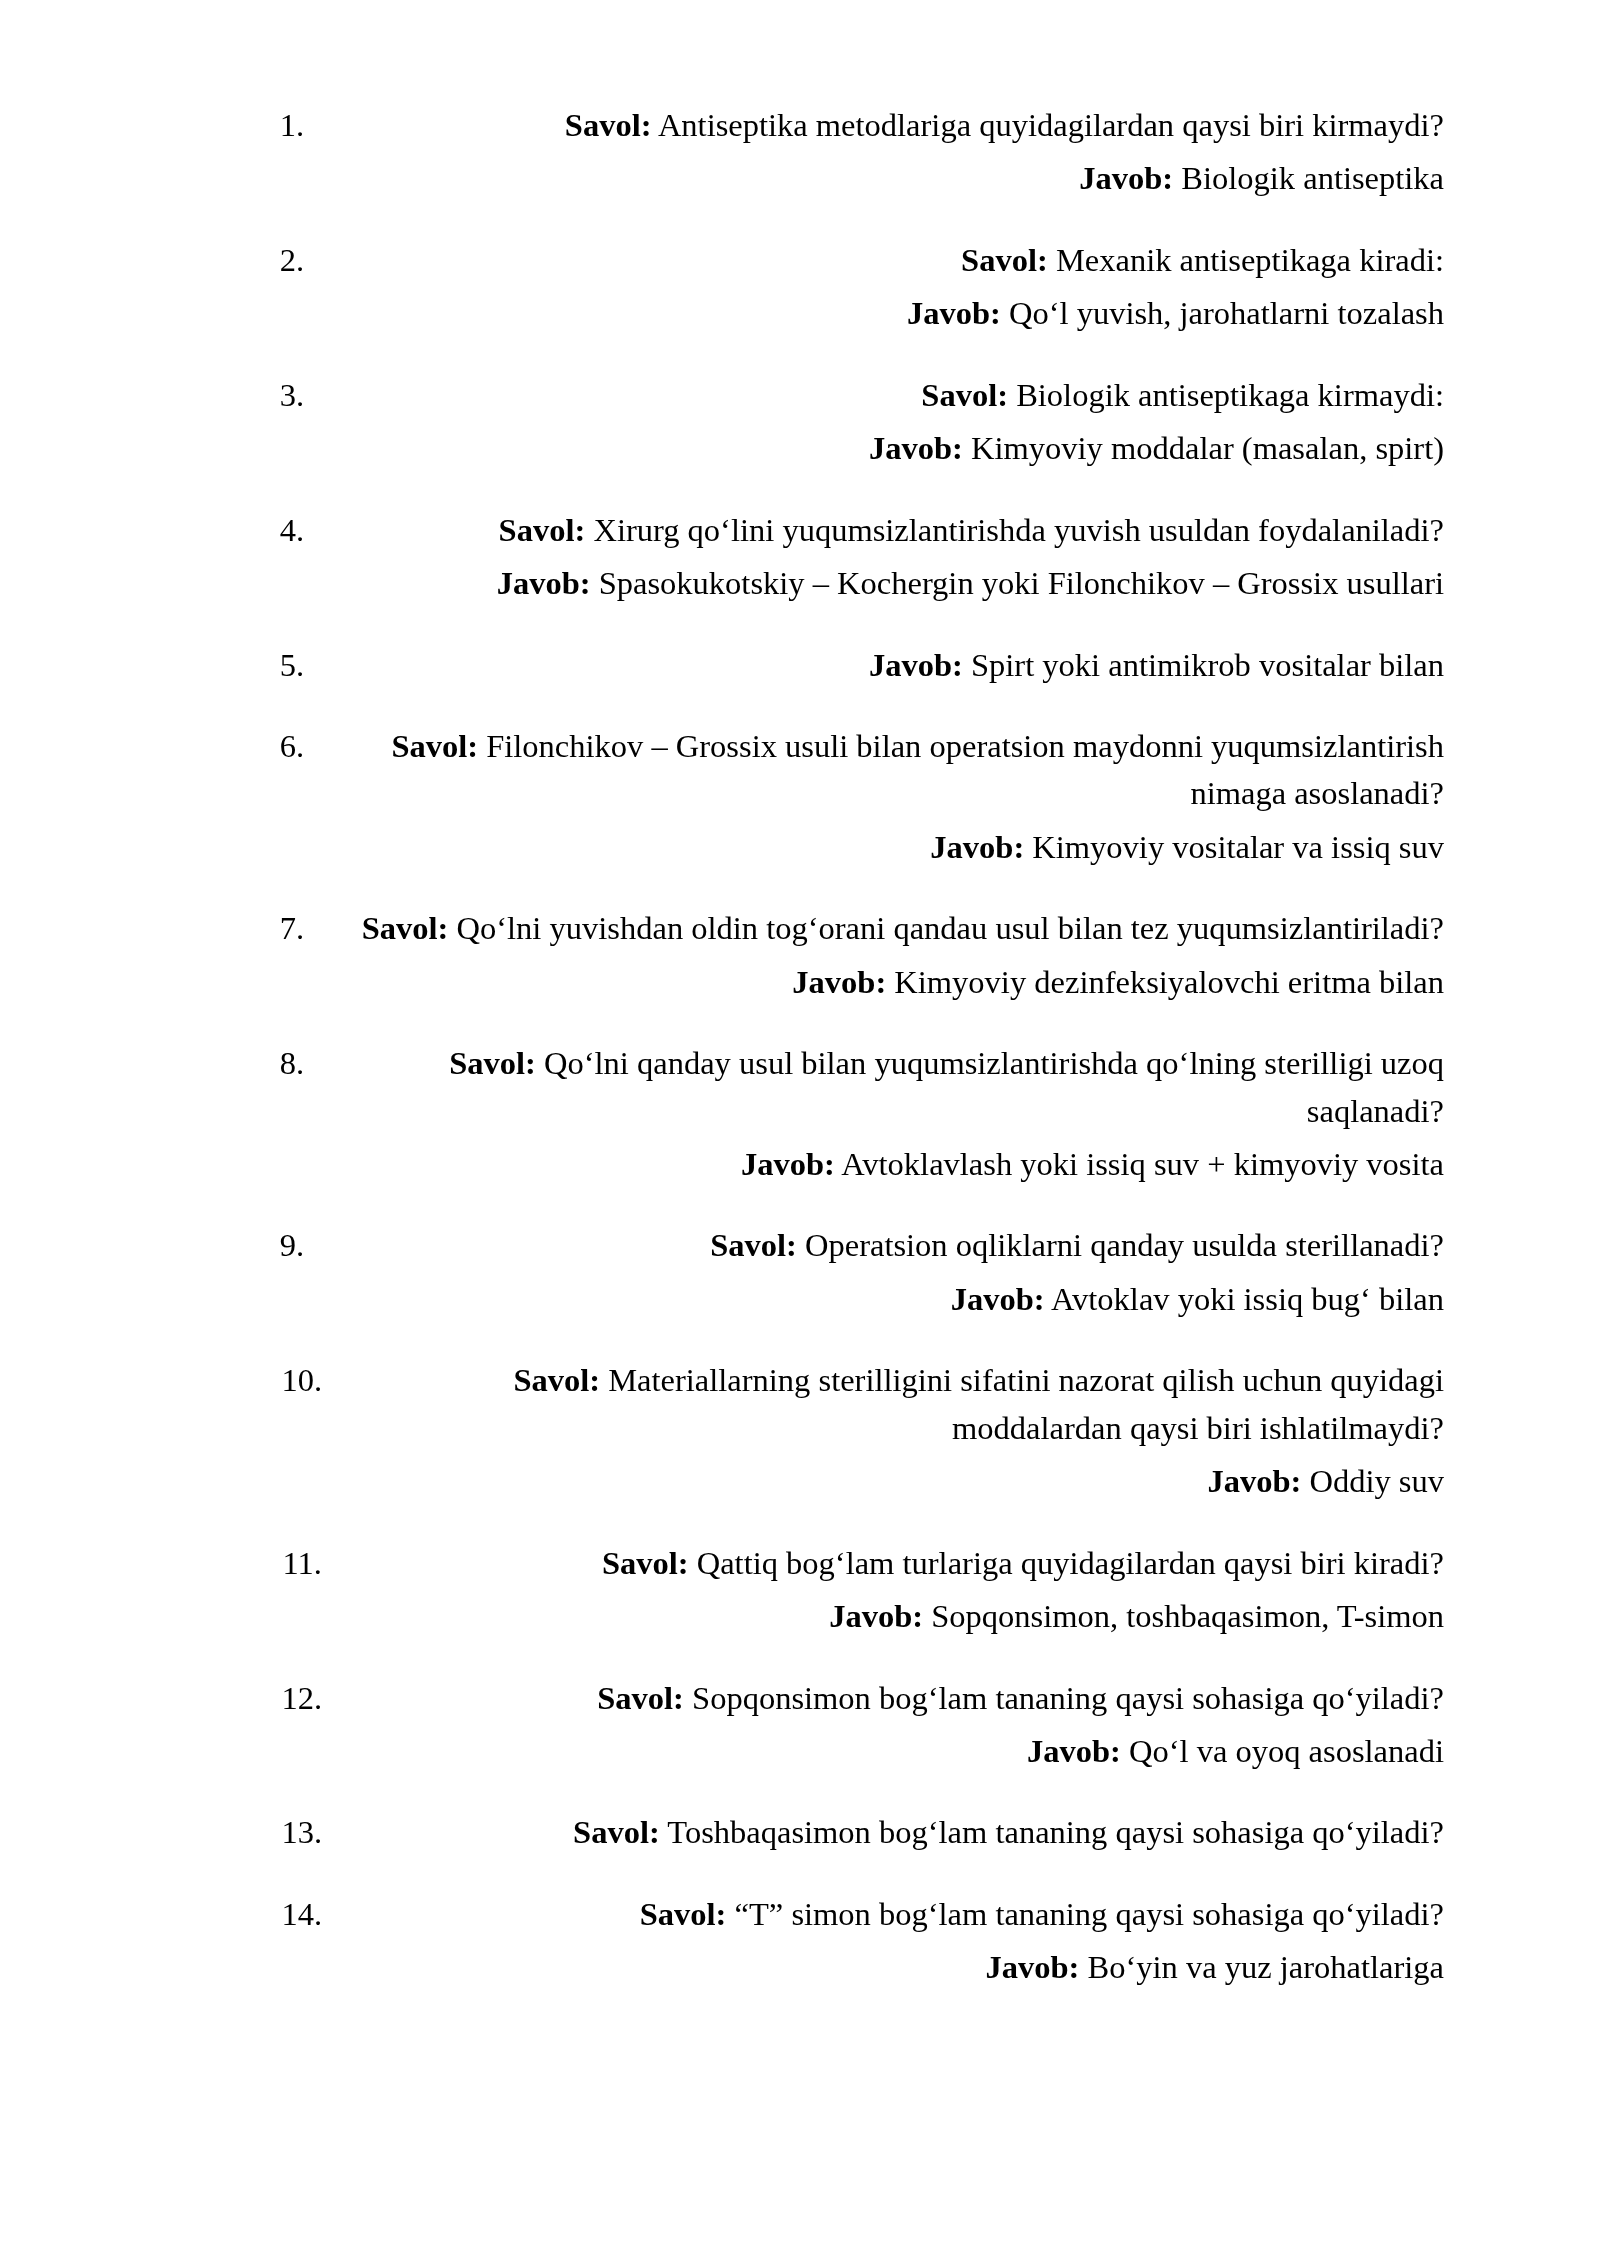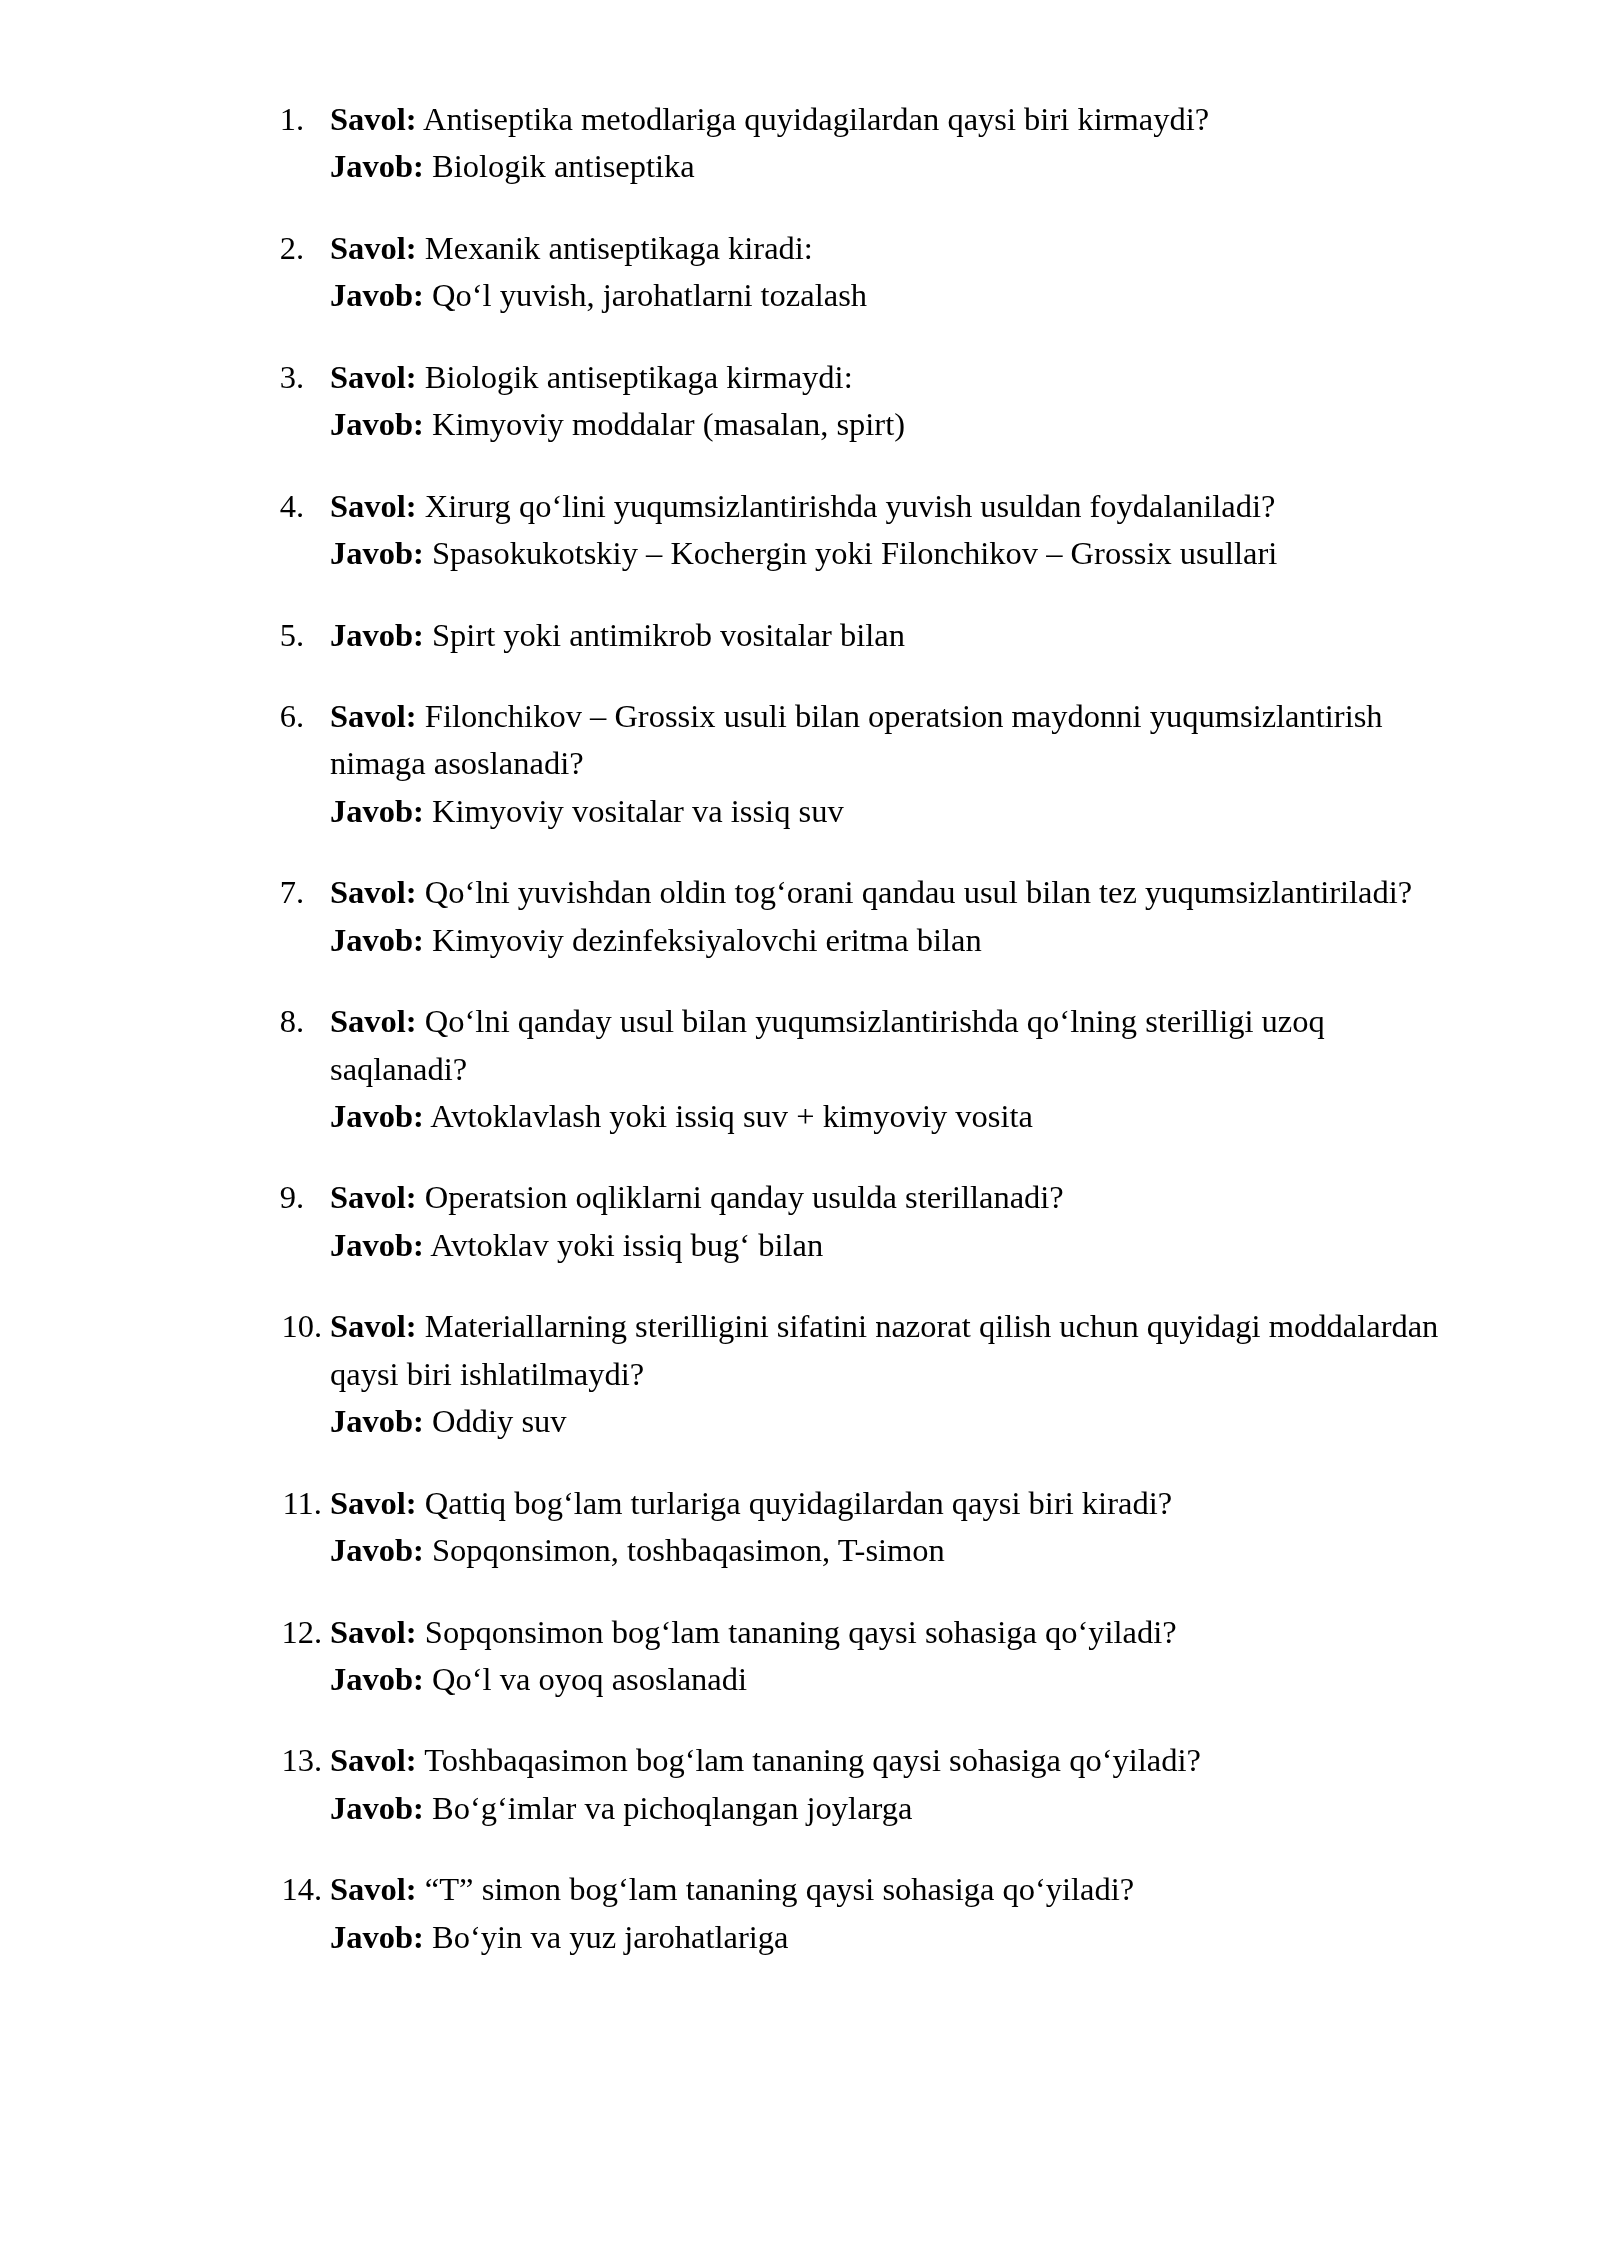--- a/index.html
+++ b/index.html
@@ -54,23 +54,24 @@
     letter-spacing: 0;
   }
 
   
   .item-number.narrow {
     width: 154px;
   }
 
   .qa-line {
     display: block;
-    margin: 0;
+    margin: 6px;
     padding: 0;
     text-indent: 0;
+    text-align: right;
   }
 
   .qa-label {
     font-weight: bold;
   }
 
   .qa-text {
     font-weight: normal;
   }
 </style>
@@ -134,21 +135,20 @@
         <span class="qa-line"><span class="qa-label">Javob:</span> <span class="qa-text">Sopqonsimon, toshbaqasimon, T-simon</span></span>
       </li>
       <li class="qa-item">
         <span class="item-number">12.</span>
         <span class="qa-line"><span class="qa-label">Savol:</span> <span class="qa-text">Sopqonsimon bogʻlam tananing qaysi sohasiga qoʻyiladi?</span></span>
         <span class="qa-line"><span class="qa-label">Javob:</span> <span class="qa-text">Qoʻl va oyoq asoslanadi</span></span>
       </li>
       <li class="qa-item">
         <span class="item-number">13.</span>
         <span class="qa-line"><span class="qa-label">Savol:</span> <span class="qa-text">Toshbaqasimon bogʻlam tananing qaysi sohasiga qoʻyiladi?</span></span>
-        <span class="qa-line"><span class="qa-label">Javob:</span> <span class="qa-text">Boʻgʻimlar va pichoqlangan joylarga</span></span>
       </li>
       <li class="qa-item">
         <span class="item-number">14.</span>
         <span class="qa-line"><span class="qa-label">Savol:</span> <span class="qa-text">“T” simon bogʻlam tananing qaysi sohasiga qoʻyiladi?</span></span>
         <span class="qa-line"><span class="qa-label">Javob:</span> <span class="qa-text">Boʻyin va yuz jarohatlariga</span></span>
       </li>
     </ol>
 </div>
 
 </body></html>

